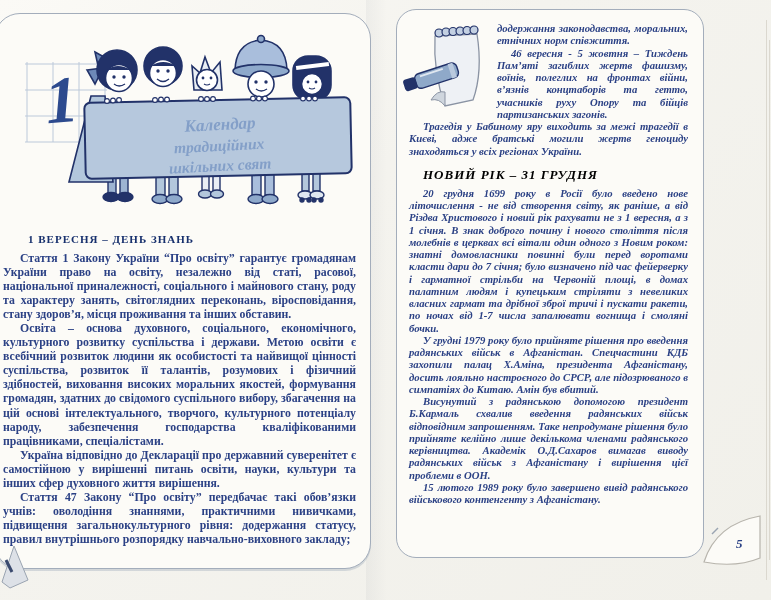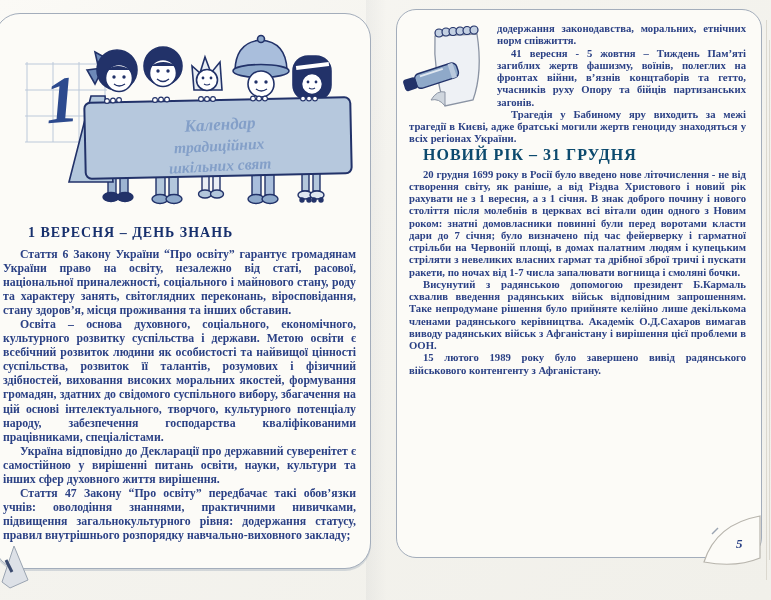--- a/index.html
+++ b/index.html
@@ -11,53 +11,54 @@
   .page{
     position:absolute;background:#fcfbf7;border:1px solid #a3adbb;
     box-sizing:border-box;overflow:hidden;
   }
   .page-left{
     left:-6px;top:13px;width:377px;height:556px;border-radius:26px;
     padding:0 14px 4px 8px;
     box-shadow:0 2px 0 rgba(150,162,180,.35);
   }
   .page-right{
-    left:396px;top:9px;width:366px;height:549px;border-radius:20px;
+    left:396px;top:9px;width:308px;height:549px;border-radius:20px;
     padding:12px 15px 8px 12px;
+    font-style:italic;
   }
   .gutter{
     position:absolute;left:366px;top:0;width:30px;height:600px;
     background:linear-gradient(90deg,rgba(60,70,90,0.05),rgba(60,70,90,0.0) 70%);
   }
   .book-edge{position:absolute;width:1px;background:#dbd8cf;}
   .edge1{left:766px;top:20px;height:560px;}
   .edge2{left:769px;top:40px;height:520px;}
 
   
   .illustration{position:relative;height:203px;}
   .grid-one{position:absolute;left:20px;top:42px;}
   .banner-scene{position:absolute;left:56px;top:0px;}
   .lp-heading{
-    margin:8px 0 6px 25px;font-size:14px;font-weight:bold;color:#17306d;
+    margin:16px 0 6px 25px;font-size:11px;font-weight:bold;color:#17306d;
     letter-spacing:1px;white-space:nowrap;
   }
   .lp-body p{
     margin:0;text-align:justify;text-indent:17px;
     font-size:11.8px;line-height:14.05px;font-weight:bold;color:#2b4185;
   }
   .corner-sketch{position:absolute;left:0px;top:542px;}
 
   
   .rp-body p{
     margin:0;text-align:justify;text-indent:14px;
     font-size:10.7px;line-height:12.25px;font-weight:bold;color:#2b4185;
   }
   .rp-body p.no-indent{text-indent:0;}
   .rp-heading{
-    margin:1px 0 4px 14px;font-size:16px;font-weight:bold;color:#0c4a6e;
+    margin:10px 0 4px 14px;font-size:13px;font-weight:bold;color:#000000;
     letter-spacing:1px;white-space:nowrap;
   }
   .notepad{
     float:left;width:88px;height:94px;margin:-2px 8px 0 -8px;
   }
   .page-curl{position:absolute;left:702px;top:510px;width:62px;height:68px;}
   .page-num{
     position:absolute;left:34px;top:26px;
     font-size:13px;font-style:italic;font-weight:bold;color:#2b4185;
   }
@@ -188,21 +189,21 @@
           <text x="160" y="137" font-size="15.5">традиційних</text>
           <text x="160" y="157" font-size="15.5">шкільних  свят</text>
         </g>
       </svg>
     </div>
   </div>
 
   <div class="lp-heading">1 ВЕРЕСНЯ – ДЕНЬ ЗНАНЬ</div>
 
   <div class="lp-body">
-    <p>Стаття 6 Закону України “Про освіту” гарантує громадянам України право на освіту, незалежно від статі, расової, національної приналежності, соціального і майнового стану, роду та характеру занять, світоглядних переконань, віросповідання, стану здоров’я, місця проживання та інших обставин.</p>
+    <p>Стаття 1 Закону України “Про освіту” гарантує громадянам України право на освіту, незалежно від статі, расової, національної приналежності, соціального і майнового стану, роду та характеру занять, світоглядних переконань, віросповідання, стану здоров’я, місця проживання та інших обставин.</p>
     <p>Освіта – основа духовного, соціального, економічного, культурного розвитку суспільства і держави. Метою освіти є всебічний розвиток людини як особистості та найвищої цінності суспільства, розвиток її талантів, розумових і фізичний здібностей, виховання високих моральних якостей, формування громадян, здатних до свідомого суспільного вибору, збагачення на цій основі інтелектуального, творчого, культурного потенціалу народу, забезпечення господарства кваліфікованими працівниками, спеціалістами.</p>
     <p>Україна відповідно до Декларації про державний суверенітет є самостійною у вирішенні питань освіти, науки, культури та інших сфер духовного життя вирішення.</p>
     <p>Стаття 47 Закону “Про освіту” передбачає такі обов’язки учнів: оволодіння знаннями, практичними нивичками, підвищення загальнокультурного рівня: додержання статусу, правил внутрішнього розпорядку навчально-виховного закладу;</p>
   </div>
 </div>
 
 <div class="corner-sketch">
   <svg width="34" height="48" viewBox="0 0 34 48">
     <polygon points="2,40 14,4 28,38 10,46" fill="#dde1e7" stroke="#9aa4b1" stroke-width="1"></polygon>
     <path d="M6,18 L12,30" stroke="#3a4a6e" stroke-width="3" fill="none"></path>
@@ -230,26 +231,27 @@
         <rect x="14" y="50" width="44" height="15" rx="5" fill="#8fa9c9" stroke="#223269" stroke-width="1.4"></rect>
         <rect x="2" y="51.5" width="13" height="12" rx="3" fill="#223269"></rect>
         <rect x="50" y="50" width="5" height="15" fill="#b9c9de"></rect>
         <line x1="20" y1="53" x2="44" y2="53" stroke="#dfe7f0" stroke-width="2"></line>
       </g>
     </svg>
   </div>
 
   <div class="rp-body">
     <p class="no-indent">додержання законодавства, моральних, етнічних норм співжиття.</p>
-    <p>41 вересня - 5 жовтня – Тиждень Пам’яті загиблих жертв фашизму, воїнів, полеглих на фронтах війни, в’язнів концтаборів та гетто, учасників руху Опору та бійців партизанських загонів.</p>
+    <p>46 вересня - 5 жовтня – Тиждень Пам’яті загиблих жертв фашизму, воїнів, полеглих на фронтах війни, в’язнів концтаборів та гетто, учасників руху Опору та бійців партизанських загонів.</p>
     <p>Трагедія у Бабиному яру виходить за межі трагедії в Києві, адже братські могили жертв геноциду знаходяться у всіх регіонах України.</p>
 
     <div class="rp-heading">НОВИЙ РІК – 31 ГРУДНЯ</div>
     <p>20 грудня 1699 року в Росії було введено нове літочислення - не від створення світу, як раніше, а від Різдва Христового і новий рік рахувати не з 1 вересня, а з 1 січня. В знак доброго почину і нового століття після молебнів в церквах всі вітали один одного з Новим роком: знатні домовласники повинні були перед воротами класти дари до 7 січня; було визначено під час фейерверку і гарматної стрільби на Червоній площі, в домах палатним людям і купецьким стріляти з невеликих власних гармат та дрібної зброї тричі і пускати ракети, по ночах від 1-7 числа запалювати вогнища і смоляні бочки.</p>
 
+    <p>У грудні 1979 року було прийняте рішення про введення радянських військ в Афганістан. Спецчастини КДБ захопили палац Х.Аміна, президента Афганістану, досить лояльно настроєного до СРСР, але підозрюваного в симпатіях до Китаю. Амін був вбитий.</p>
     <p>Висунутий з радянською допомогою президент Б.Кармаль схвалив введення радянських військ відповідним запрошенням. Таке непродумане рішення було прийняте келійно лише декількома членами радянського керівництва. Академік О.Д.Сахаров вимагав виводу радянських військ з Афганістану і вирішення цієї проблеми в ООН.</p>
     <p>15 лютого 1989 року було завершено вивід радянського військового контенгенту з Афганістану.</p>
   </div>
 </div>
 
 <div class="page-curl">
   <svg width="62" height="68" viewBox="0 0 62 68">
     <path d="M2,52 Q14,14 58,6 L58,48 Q34,58 2,52 Z" fill="#fcfbf7" stroke="#b7b4ac" stroke-width="1.2"></path>
     <path d="M10,24 L16,18" stroke="#9aa4b1" stroke-width="1.5" fill="none"></path>
   </svg>

